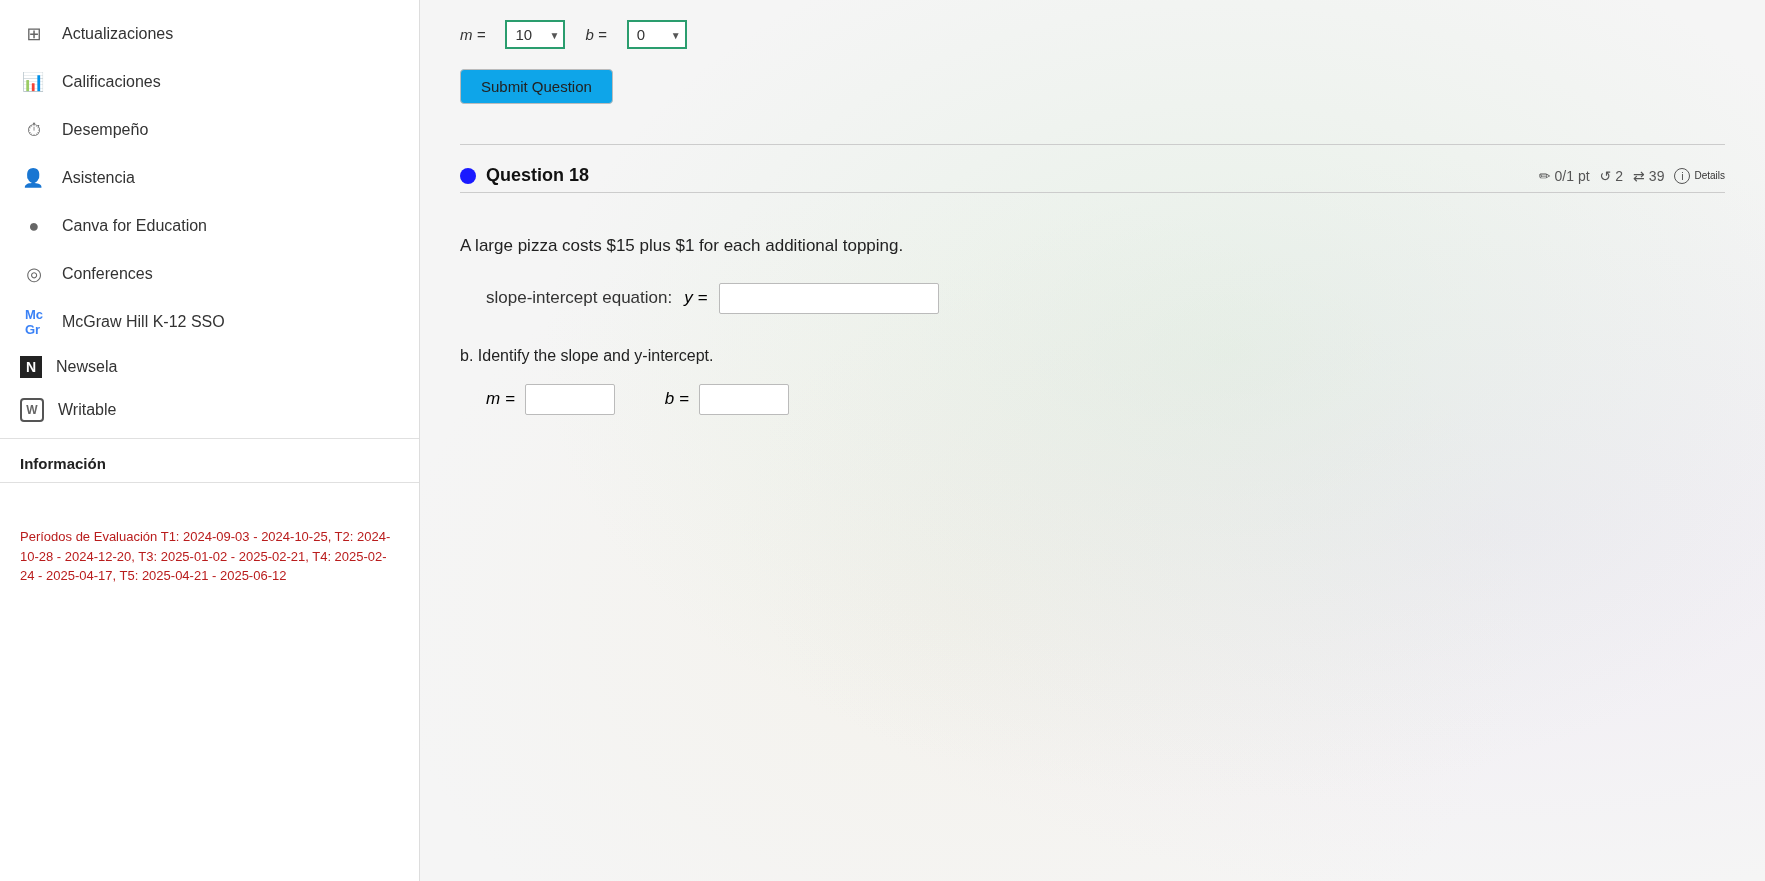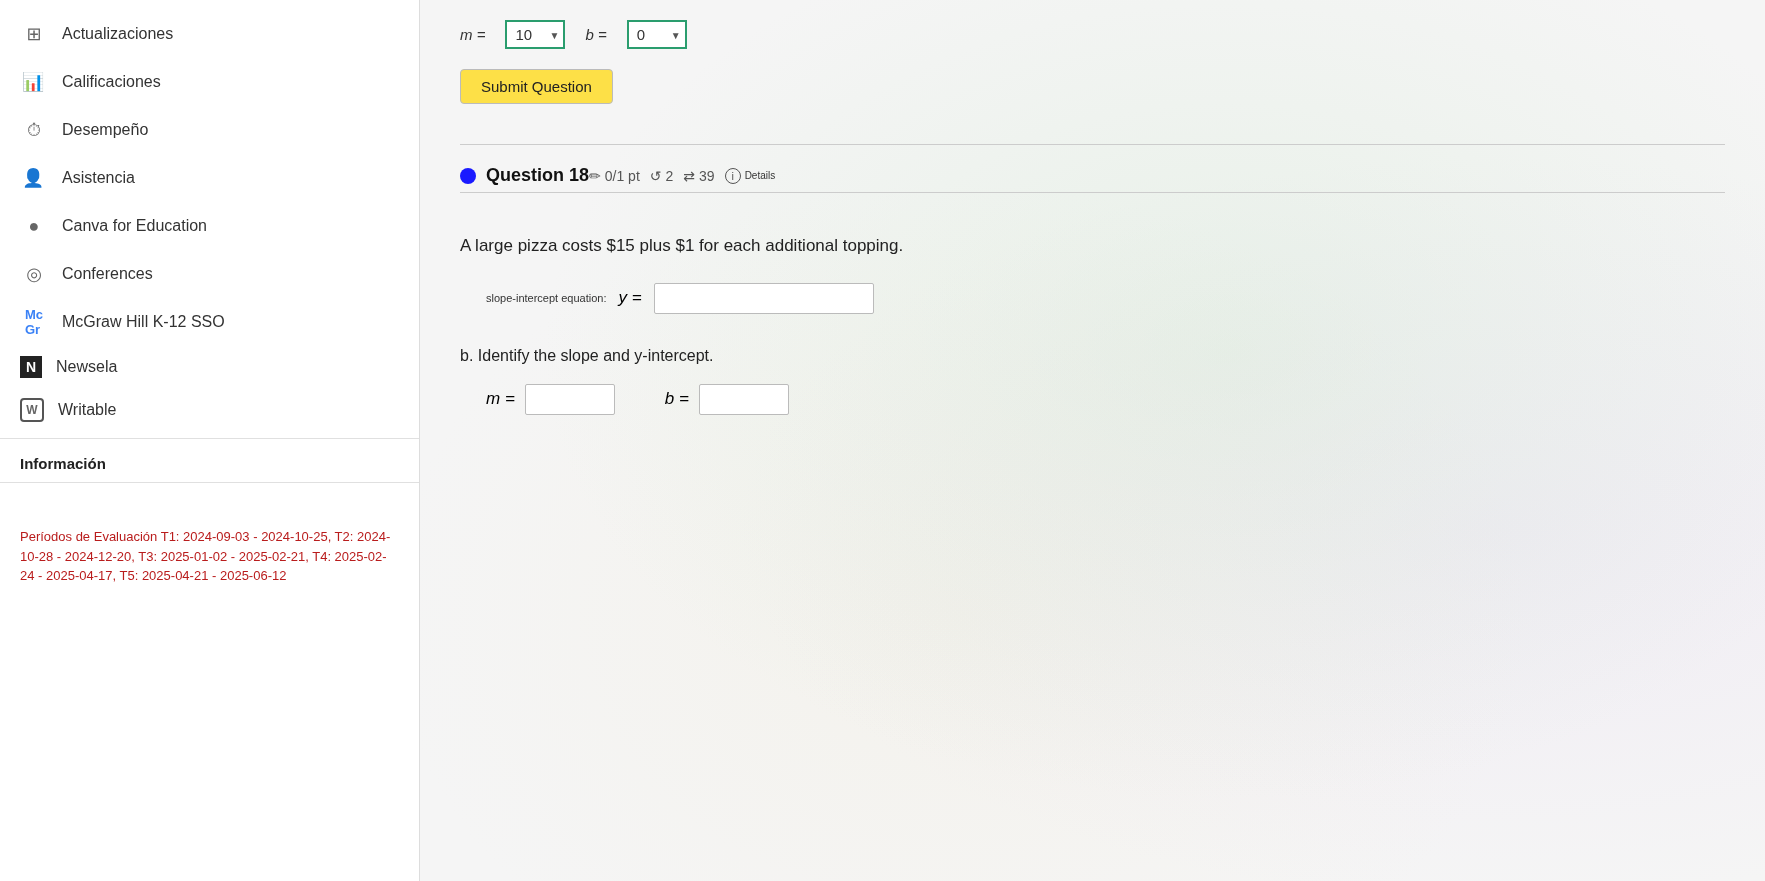--- a/index.html
+++ b/index.html
@@ -123,21 +123,21 @@
       position: absolute;
       right: 6px;
       top: 50%;
       transform: translateY(-50%);
       pointer-events: none;
       color: #555;
     }
 
     
     .submit-btn {
-      background: #fde047;
+      background: #0ea5e9;
       border: 1px solid #bbb;
       border-radius: 4px;
       padding: 8px 20px;
       font-size: 15px;
       cursor: pointer;
       color: #222;
       display: inline-block;
       margin-bottom: 30px;
     }
 
@@ -145,20 +145,21 @@
     .hr {
       border: none;
       border-top: 1px solid #ccc;
       margin: 10px 0 20px 0;
     }
 
     
     .question-header {
       display: flex;
       align-items: center;
+      justify-content: space-between;
       margin-bottom: 6px;
     }
 
     .question-title {
       display: flex;
       align-items: center;
       gap: 10px;
       font-size: 18px;
       font-weight: 700;
       color: #111;
@@ -215,21 +216,21 @@
     .equation-row {
       display: flex;
       align-items: center;
       gap: 12px;
       margin: 16px 0 30px 26px;
       font-size: 17px;
     }
 
     .eq-text {
       color: #333;
-      font-size: 11px;
+      font-size: 17px;
     }
 
     .eq-var {
       font-style: italic;
       font-size: 17px;
     }
 
     .eq-input {
       border: 1px solid #bbb;
       border-radius: 2px;

